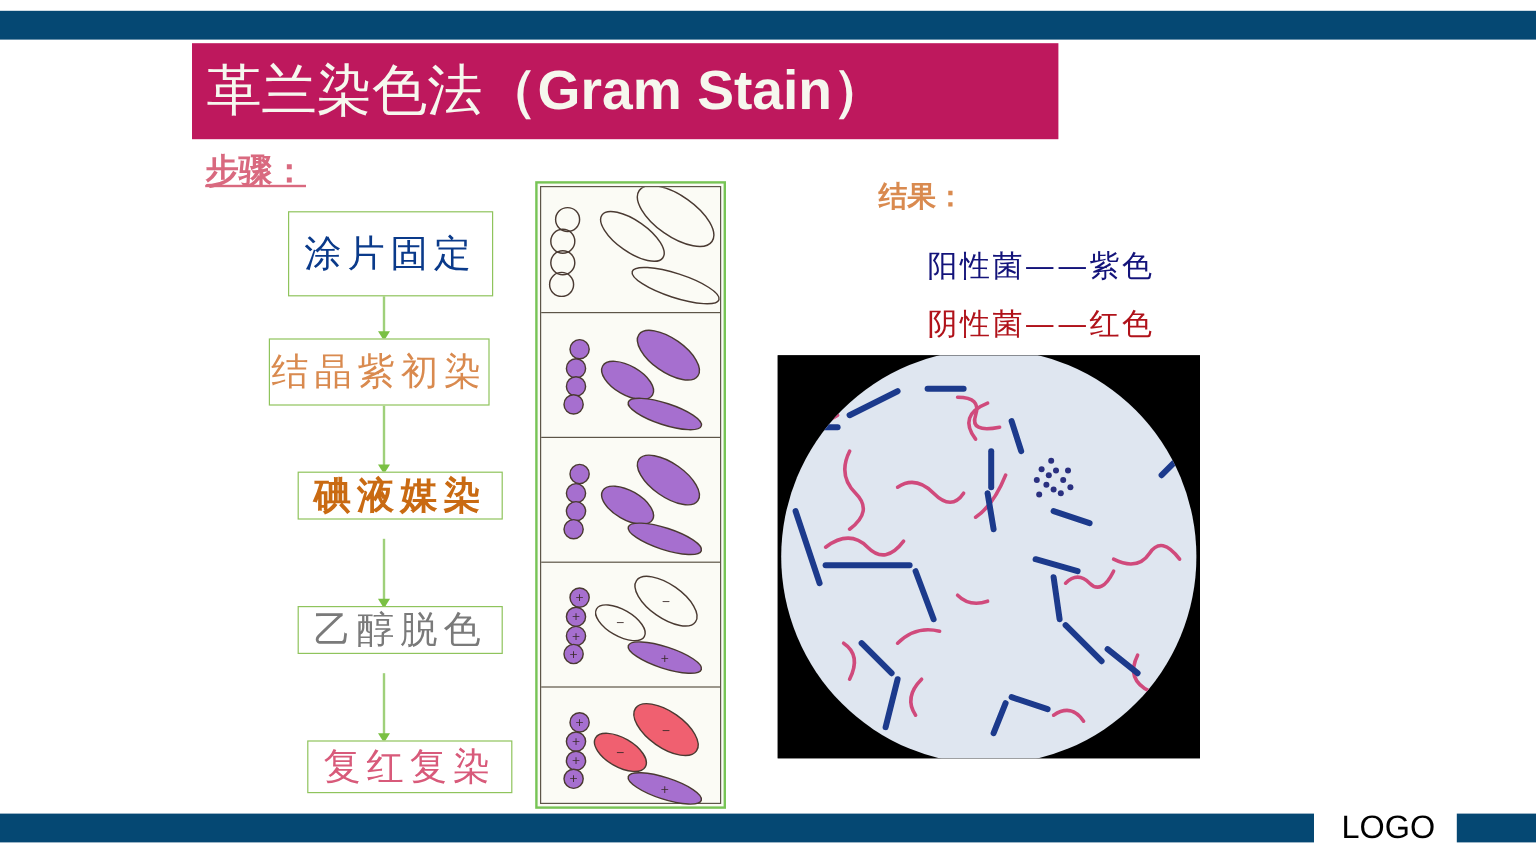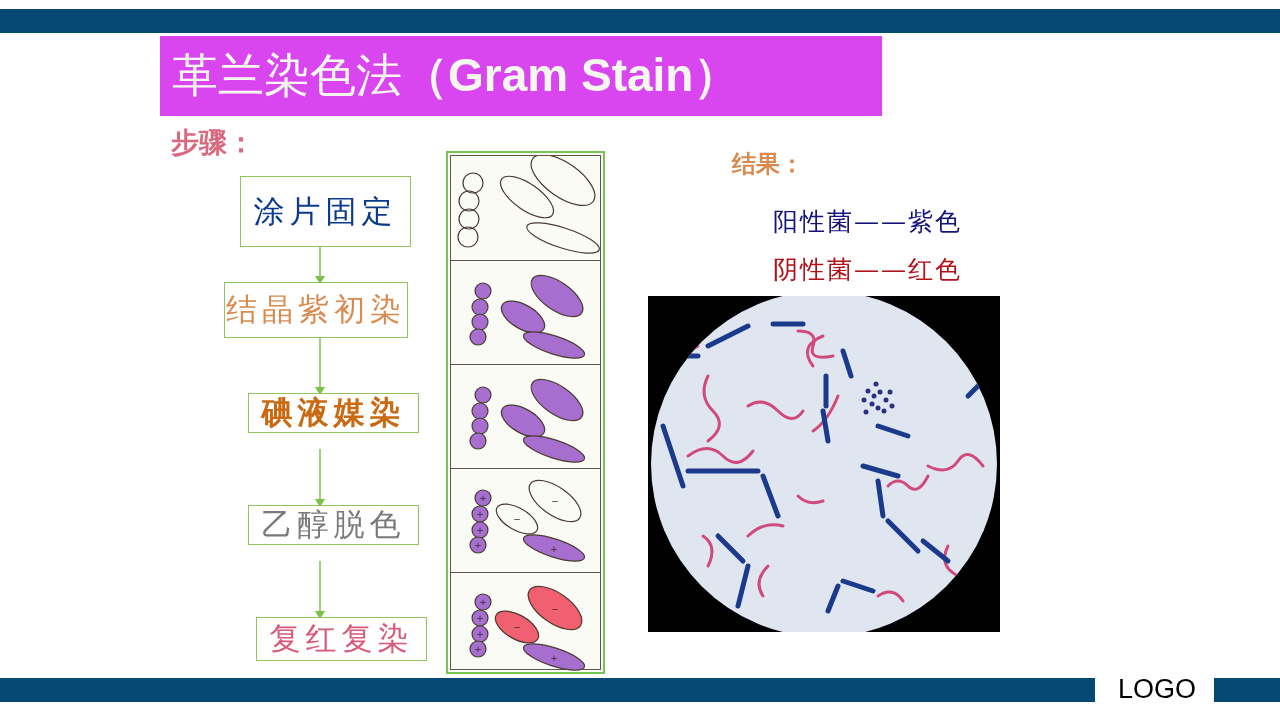--- a/index.html
+++ b/index.html
@@ -4,26 +4,26 @@
 <style>
   html,body{margin:0;padding:0;}
   body{width:1280px;height:720px;position:relative;background:#ffffff;overflow:hidden;
        font-family:"DejaVu Sans","Liberation Sans",sans-serif;}
   .bar{position:absolute;background:#054873;}
   #top-bar{left:0;top:9px;width:1280px;height:24px;}
   #bottom-bar-left{left:0;top:678px;width:1095px;height:24px;}
   #bottom-bar-right{left:1214px;top:678px;width:66px;height:24px;}
   #logo{position:absolute;left:1118px;top:674px;font-family:"Liberation Sans",sans-serif;
         font-size:27px;color:#000000;letter-spacing:0px;}
-  #title-box{position:absolute;left:160px;top:36px;width:722px;height:80px;background:#d946ef;
+  #title-box{position:absolute;left:160px;top:36px;width:722px;height:80px;background:#be185d;
        color:#f6f7ee;display:flex;align-items:center;box-sizing:border-box;padding-left:12px;}
   #title-box .cn{font-family:"DejaVu Serif",serif;font-size:46px;font-weight:normal;}
   #title-box .en{font-family:"Liberation Sans",sans-serif;font-size:46px;font-weight:bold;}
   #steps-label{position:absolute;left:171px;top:124px;font-size:28px;font-weight:bold;color:#d9697f;
-       font-family:"DejaVu Sans",sans-serif;}
+       font-family:"DejaVu Sans",sans-serif;text-decoration:underline;}
   .step{position:absolute;border:1.5px solid #8fc45c;box-sizing:border-box;background:#fff;
         display:flex;align-items:center;justify-content:center;font-family:"DejaVu Serif",serif;
         font-size:31px;letter-spacing:5px;}
   #step-0{left:240px;top:176px;width:171px;height:71px;color:#0a3a8a;font-weight:normal;}
   #step-1{left:224px;top:282px;width:184px;height:56px;color:#d98a4f;}
   #step-2{left:248px;top:393px;width:171px;height:40px;color:#c96a12;font-weight:bold;}
   #step-3{left:248px;top:505px;width:171px;height:40px;color:#7a7a7a;}
   #step-4{left:256px;top:617px;width:171px;height:44px;color:#d85a7a;}
   .connector{position:absolute;width:2px;background:#9fd07a;}
   .arrowhead{position:absolute;width:0;height:0;border-left:5px solid transparent;border-right:5px solid transparent;

